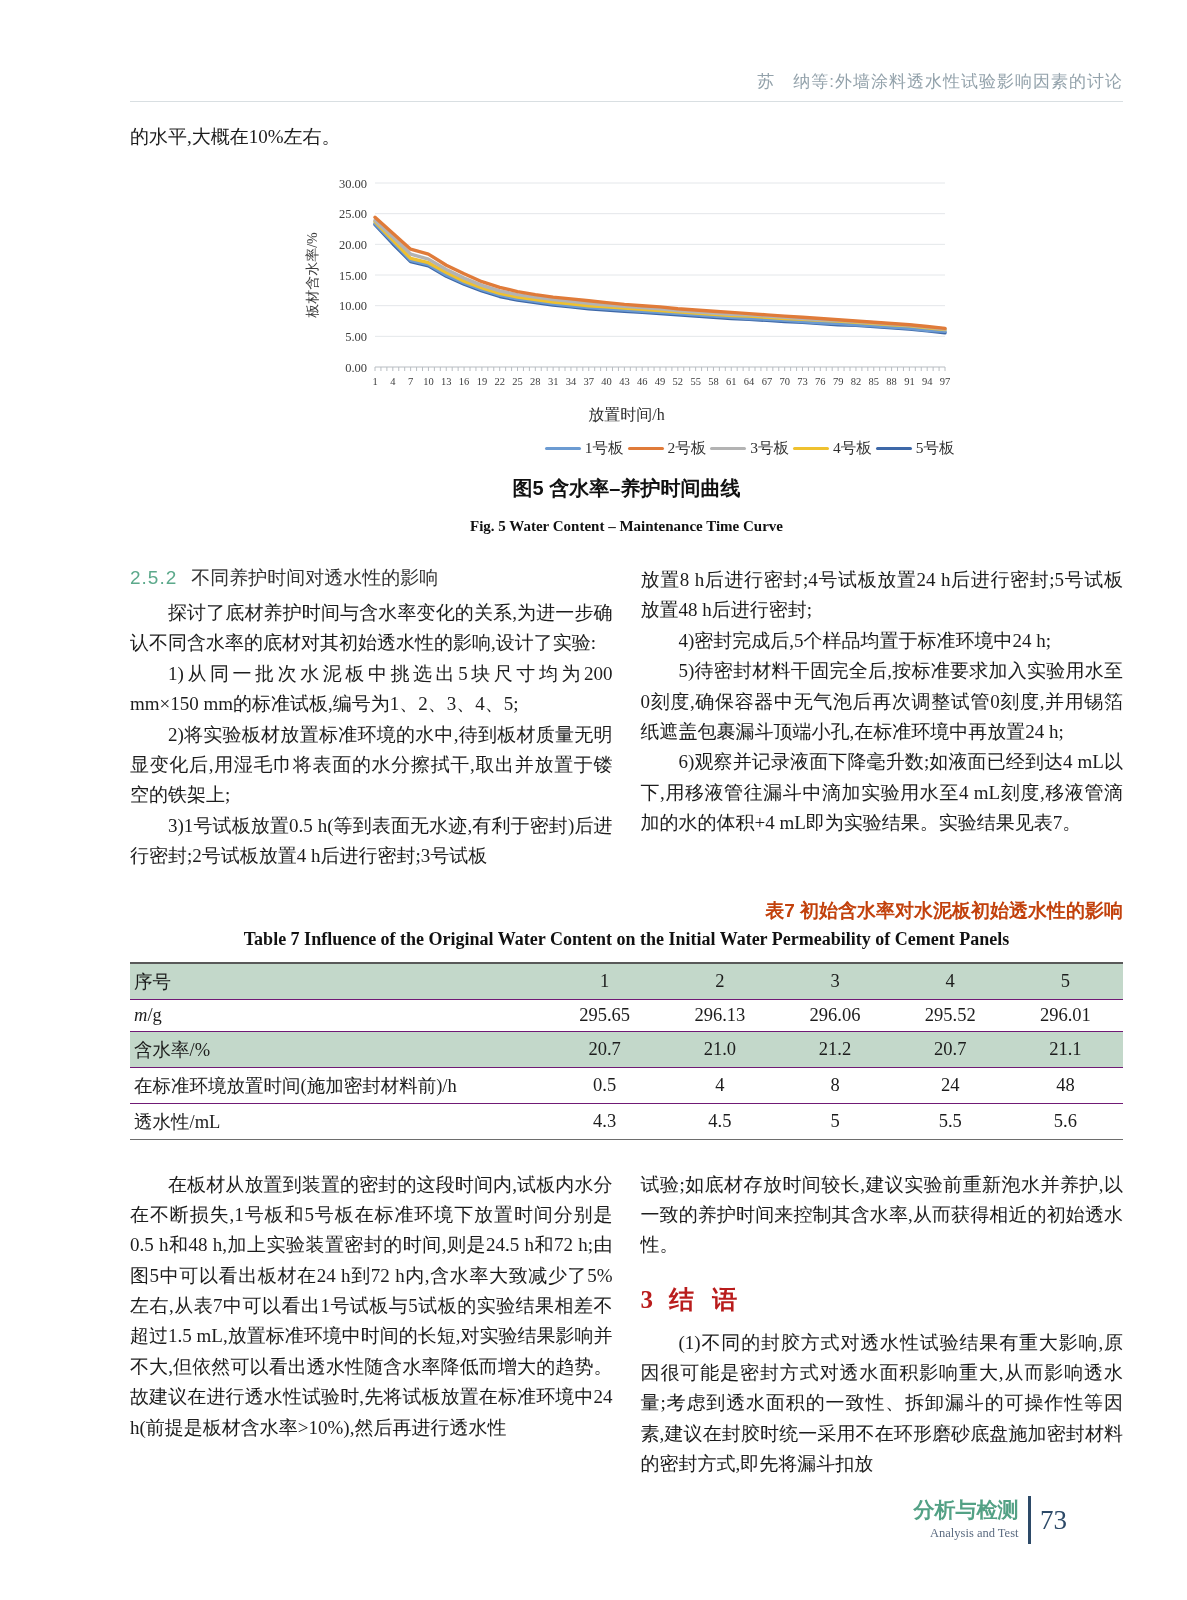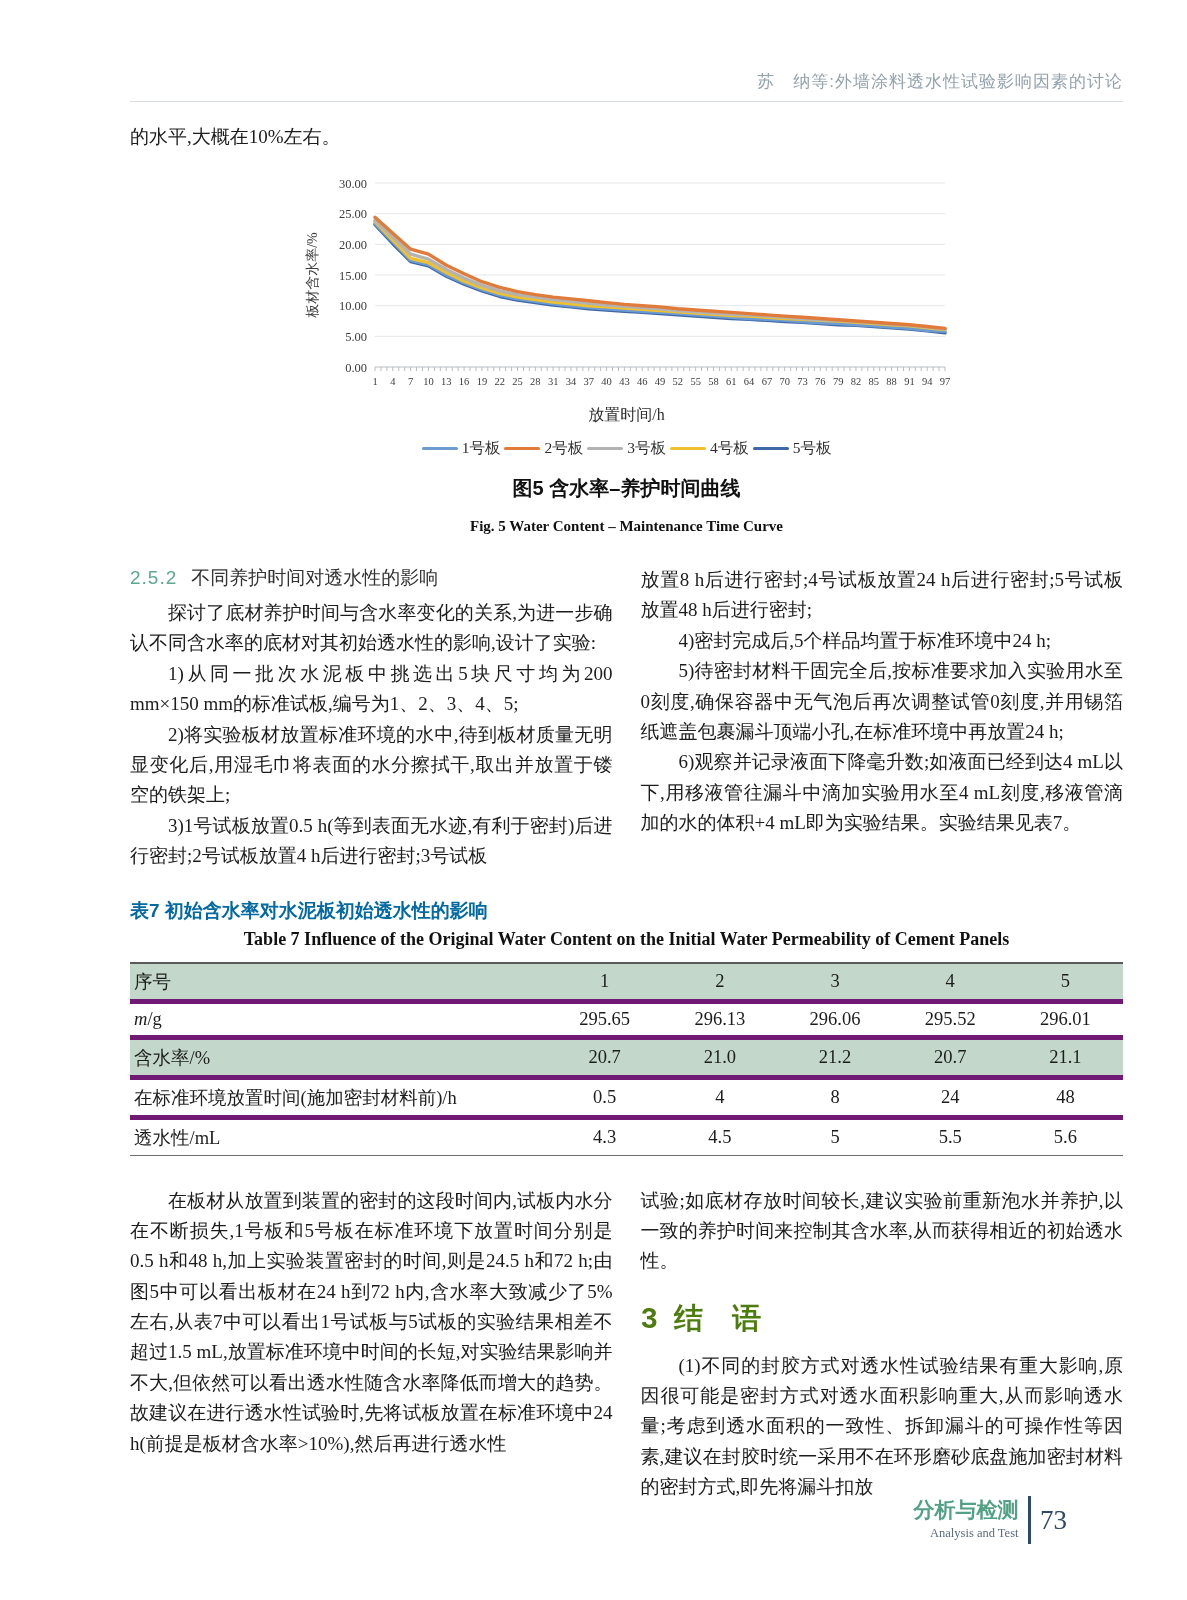--- a/index.html
+++ b/index.html
@@ -7,45 +7,45 @@
         padding:70px 64px 0 130px;color:#1c1c1c;
         font-family:"Liberation Serif","DejaVu Serif",serif;overflow:hidden;}
   .runhead{display:flex;justify-content:flex-end;align-items:flex-end;
            font-family:"Liberation Sans","DejaVu Sans",sans-serif;
            font-size:17px;color:#93a2ab;letter-spacing:1px;
            padding-bottom:8px;border-bottom:1px solid #d9dfe2;}
   .intro{margin-top:22px;font-size:19px;}
   .fig{width:660px;margin:18px auto 0;}
   .fig svg{display:block;}
   .xlab{text-align:center;font-size:16px;margin-top:0;color:#2e2e2e;}
-  .legend{display:flex;justify-content:center;margin-top:12px;font-size:15.5px;color:#2e2e2e;}
+  .legend{display:flex;justify-content:flex-end;margin-top:12px;font-size:15.5px;color:#2e2e2e;}
   .lg-item{display:flex;align-items:center;margin:0 2px;}
   .lg-sw{display:inline-block;width:36px;height:3.5px;margin-right:4px;border-radius:2px;}
   .cap-zh{text-align:center;font-weight:700;font-size:20px;margin-top:16px;
           font-family:"Liberation Sans","DejaVu Sans",sans-serif;color:#111;}
   .cap-en{text-align:center;font-weight:700;font-size:15px;margin-top:16px;color:#111;}
   .cols{display:grid;grid-template-columns:1fr 1fr;column-gap:28px;margin-top:30px;}
   .cols p{margin:0;text-align:justify;font-size:19px;line-height:1.6;}
   .indent{text-indent:2em;}
   .h252{font-family:"Liberation Sans","DejaVu Sans",sans-serif;font-size:19px;
         color:#333;margin:0 0 7px 0;}
   .h252 .num{color:#5ca98b;margin-right:14px;letter-spacing:1px;}
-  .tbl-title-zh{text-align:left;font-weight:700;font-size:19px;margin-top:26px;
-        font-family:"Liberation Sans","DejaVu Sans",sans-serif;color:#0369a1;}
+  .tbl-title-zh{text-align:right;font-weight:700;font-size:19px;margin-top:26px;
+        font-family:"Liberation Sans","DejaVu Sans",sans-serif;color:#c2410c;}
   .tbl-title-en{text-align:center;font-weight:700;font-size:18px;margin-top:5px;color:#111;}
   table.t7{width:100%;border-collapse:collapse;margin-top:12px;
         border-top:2px solid #595959;border-bottom:1.5px solid #6d6d6d;font-size:18.5px;}
-  table.t7 td{padding:5px 4px;border-bottom:5px solid #701a75;}
+  table.t7 td{padding:5px 4px;border-bottom:1px solid #701a75;}
   table.t7 tr:last-child td{border-bottom:none;}
   tr.g{background:#c3d8ca;}
   tr.w{background:#ffffff;}
   td.lbl{text-align:left;padding-left:10px;width:42%;}
   td.val{text-align:center;width:11.6%;}
-  .h3sec{font-family:Liberation Mono, monospace;font-weight:700;
-         color:#4d7c0f;font-size:29px;margin:22px 0 12px 0;}
+  .h3sec{font-family:Liberation Serif, serif;font-weight:700;
+         color:#b91c1c;font-size:25px;margin:22px 0 12px 0;}
   .h3sec .num{margin-right:16px;}
   .h3sec .ttl{letter-spacing:6px;}
   .footer{position:absolute;right:120px;bottom:56px;display:flex;align-items:center;justify-content:space-between;}
   .f-col{display:flex;flex-direction:column;align-items:flex-end;margin-right:9px;}
   .f-zh{color:#53a185;font-family:"Liberation Sans","DejaVu Sans",sans-serif;
         font-weight:700;font-size:21px;line-height:1.05;}
   .f-en{color:#5b6b80;font-size:12.5px;margin-top:4px;}
   .f-bar{width:3.5px;height:48px;background:#2d4a68;margin-right:9px;}
   .f-num{color:#2d4a68;font-size:27px;}
 </style>

